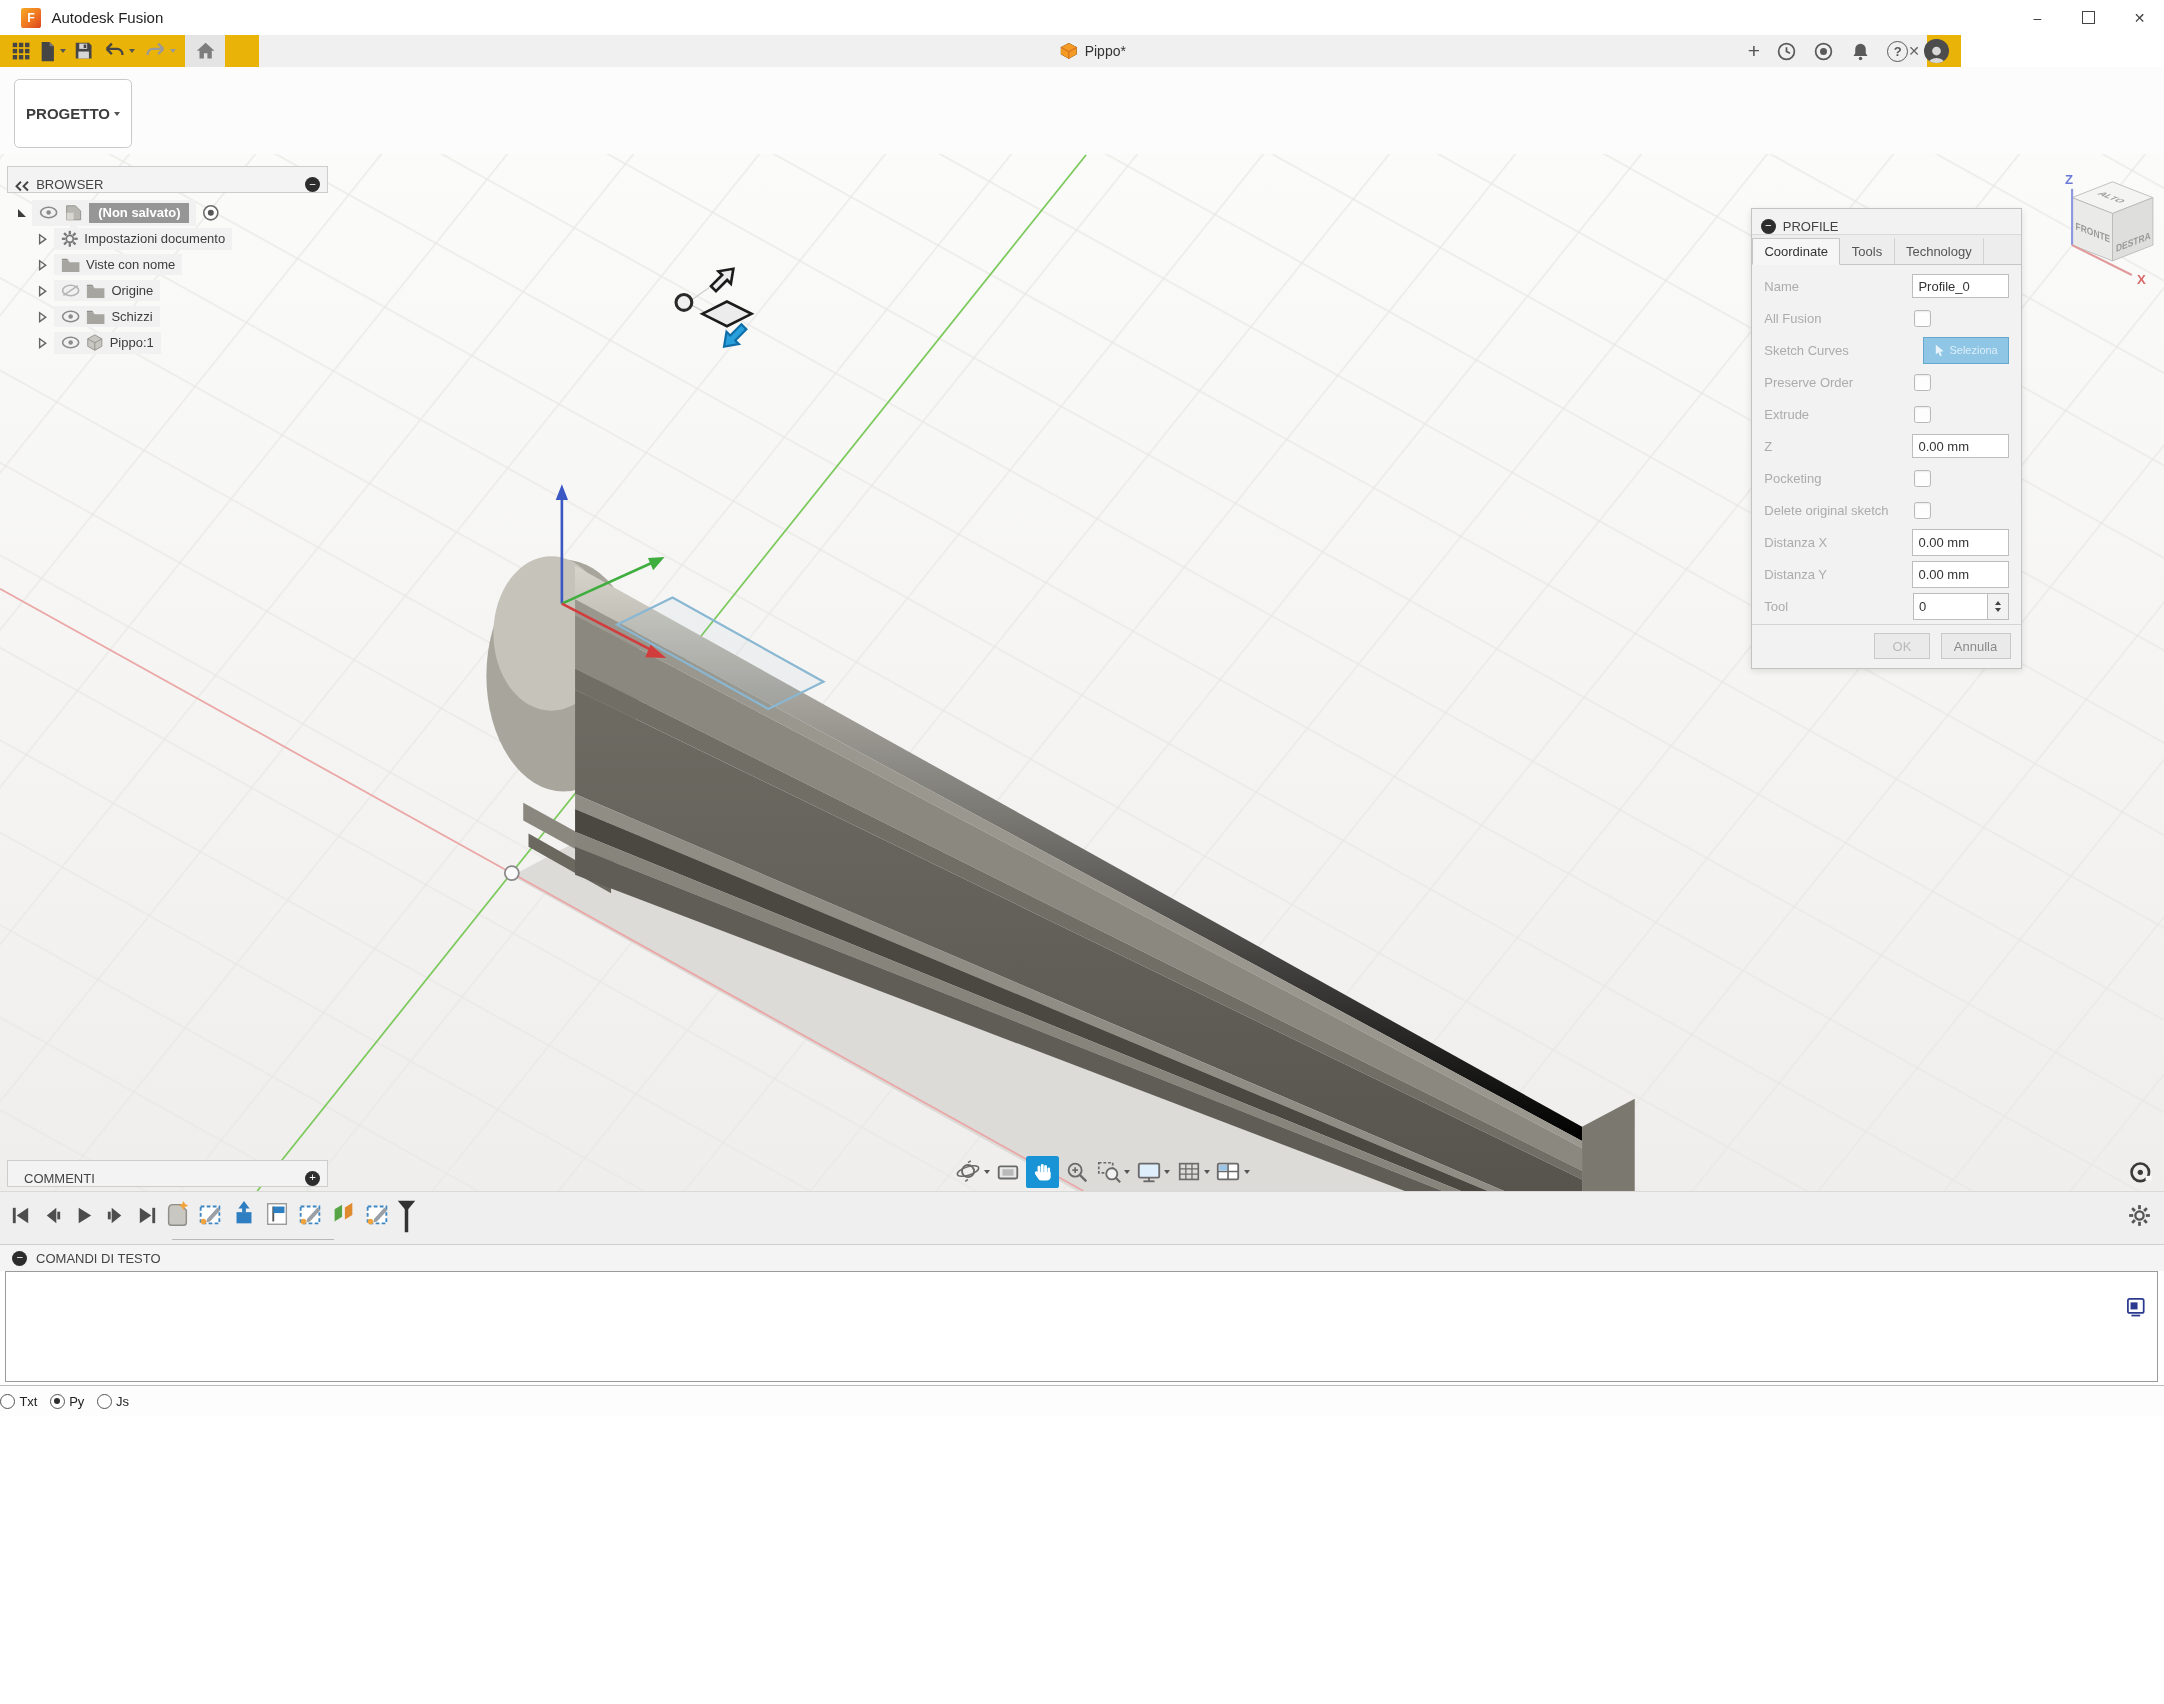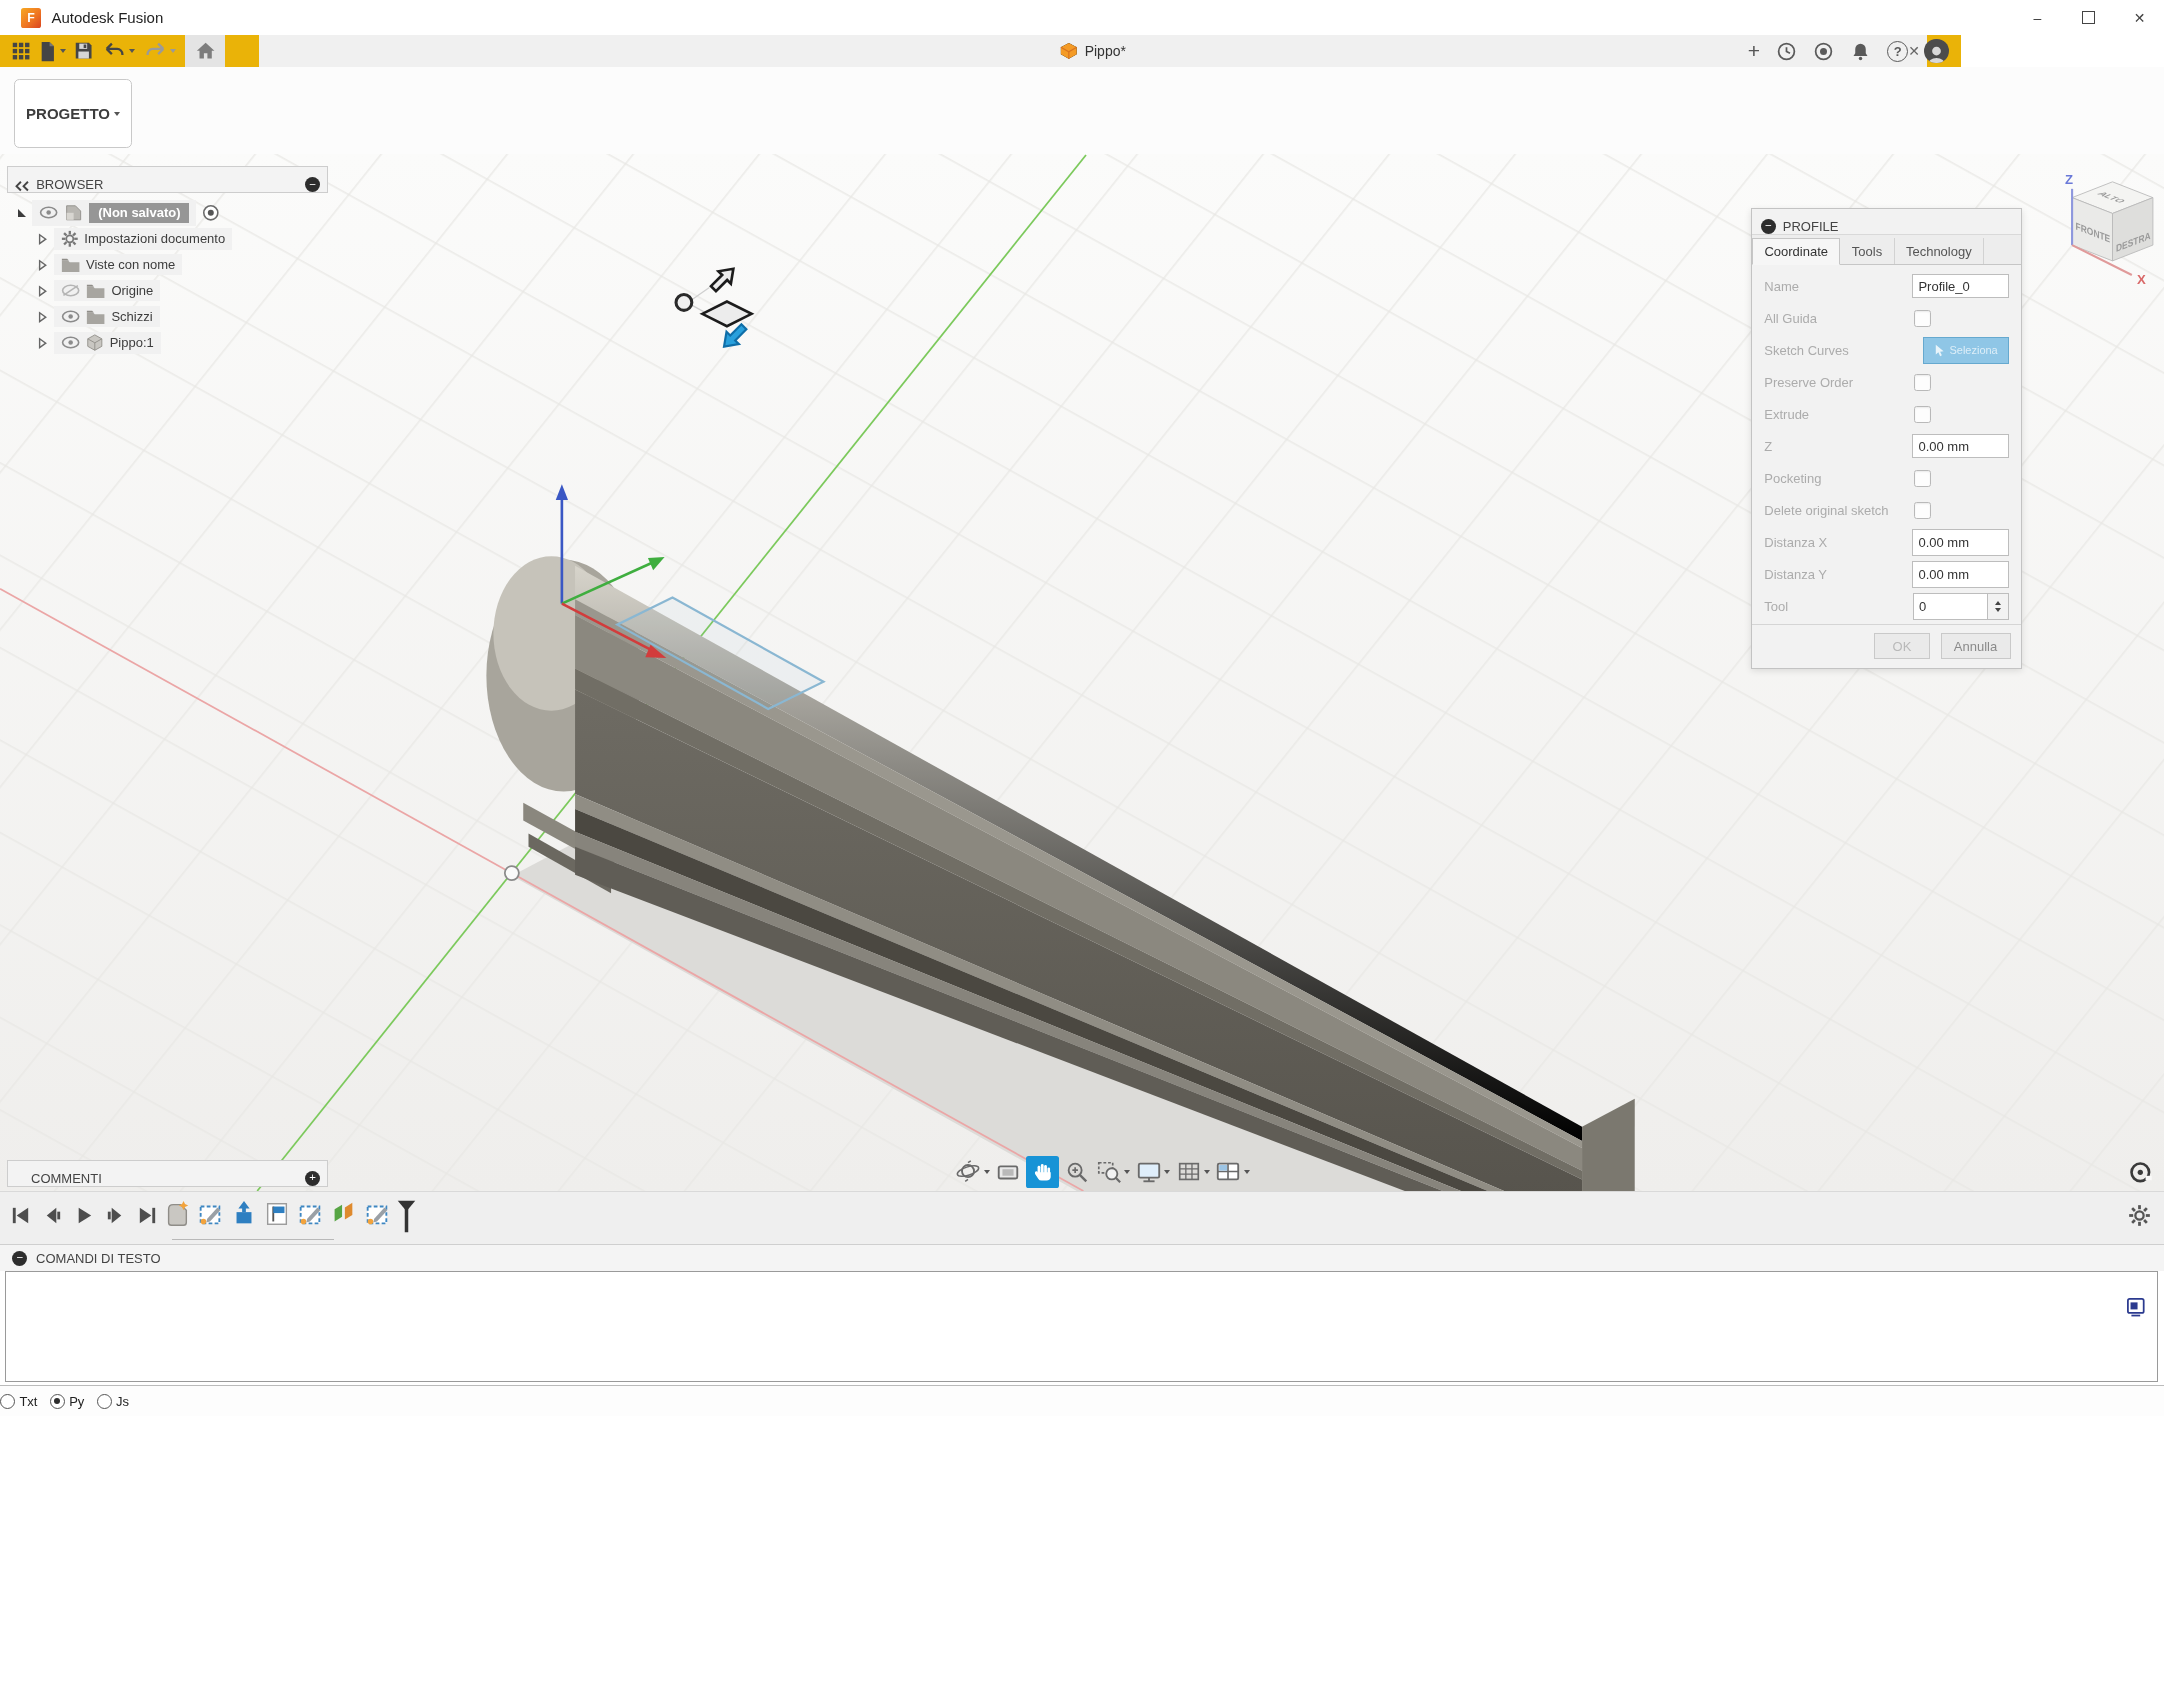--- a/index.html
+++ b/index.html
@@ -558,21 +558,21 @@
       <div class="dtab active">Coordinate</div>
       <div class="dtab">Tools</div>
       <div class="dtab">Technology</div>
     </div>
     <div style="padding:5.3px 0 1.8px">
       <div class="drow">
         <span class="dl">Name</span>
         <input class="din" value="Profile_0" style="">
       </div>
       <div class="drow">
-        <span class="dl">All Guida</span>
+        <span class="dl">All Fusion</span>
         <span class="cbslot">
             <span class="cb"></span>
           </span>
       </div>
       <div class="drow">
         <span class="dl">Sketch Curves</span>
         <span class="sel-btn">
           <svg width="11.4" height="13" viewBox="0 0 13 15">
               <path d="M2 1 L2 12 L5 9.5 L7 14 L9 13 L7 8.8 L11 8.5 Z" fill="#e9f4fa"></path>
             </svg>
@@ -640,21 +640,21 @@
       <text transform="matrix(0.8 -0.31 0 0.95 66 98)" font-size="12" fill="#9a9a9a" font-weight="bold">DESTRA</text>
       <line x1="16" y1="90" x2="16" y2="26" stroke="#8d97dd" stroke-width="2.4"></line>
       <line x1="16" y1="90" x2="84" y2="124" stroke="#e09a9a" stroke-width="2.4"></line>
       <text x="8" y="20" font-size="15" fill="#6a79d8" font-weight="bold">Z</text>
       <text x="90" y="134" font-size="15" fill="#d96a6a" font-weight="bold">X</text>
     </svg>
   </div>
 
   <div class="abs comments">
     <div class="panelhdr">
-      <span style="margin-left:23px">COMMENTI</span>
+      <span style="margin-left:16px">COMMENTI</span>
       <span class="circle-ic" style="margin-left:auto;margin-right:7px">+</span>
     </div>
   </div>
 
   <div class="abs navbar">
     <span class="nav-it">
       <svg width="26" height="26" viewBox="0 0 28 28">
           <circle cx="14" cy="13" r="6.5" stroke="#6a6a6a" stroke-width="2" fill="none"></circle>
           <ellipse cx="14" cy="13" rx="12" ry="4.5" transform="rotate(-18 14 13)" stroke="#6a6a6a" stroke-width="1.6" fill="none"></ellipse>
           <path d="M14 4 l3 -2 M14 22 l-3 2" stroke="#6a6a6a" stroke-width="1.6"></path>

